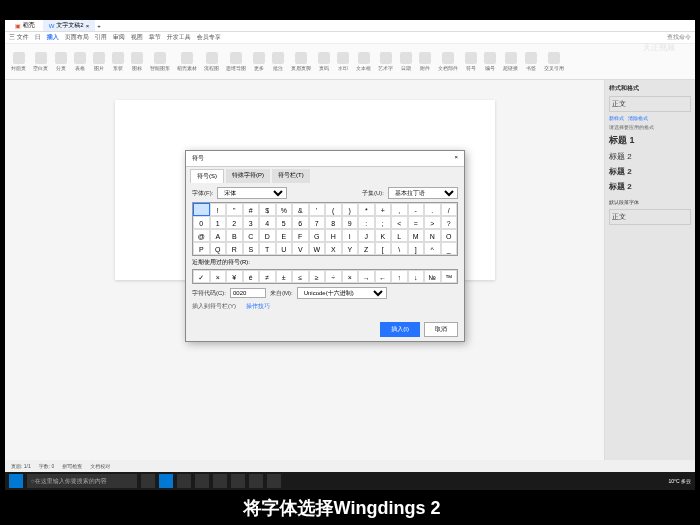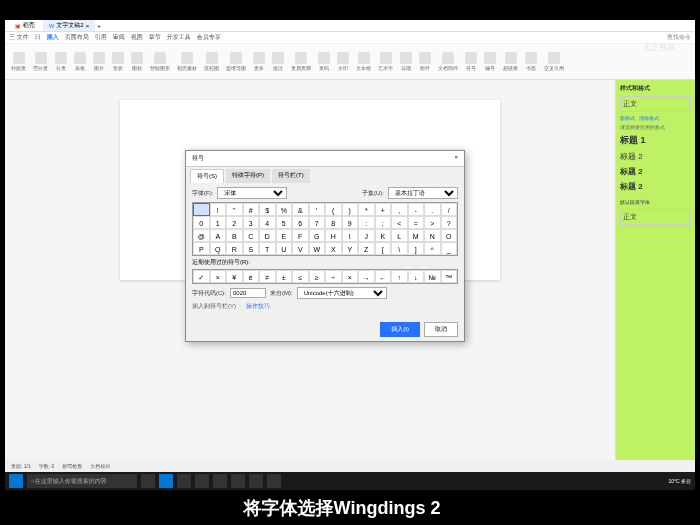--- a/index.html
+++ b/index.html
@@ -10,21 +10,21 @@
 .titlebar .tab.active{background:#e8f0fe}
 .menubar{height:12px;background:#fff;display:flex;align-items:center;padding:0 4px;font-size:6px;gap:6px;border-bottom:1px solid #eee}
 .menubar span{color:#555;cursor:pointer}
 .menubar .active{color:#2673ff;font-weight:bold}
 .ribbon{height:36px;background:#fafafa;display:flex;align-items:center;padding:2px 4px;gap:3px;border-bottom:1px solid #ddd;overflow:hidden}
 .ribbon-btn{display:flex;flex-direction:column;align-items:center;font-size:5px;color:#666;padding:1px 2px;gap:1px}
 .ribbon-btn .ico{width:12px;height:12px;background:#e0e0e0;border-radius:2px}
 .workspace{display:flex;height:calc(100% - 72px)}
 .canvas{flex:1;background:#f5f5f5;position:relative;padding:10px}
 .page{background:#fff;width:380px;height:180px;margin:10px auto;box-shadow:0 1px 3px rgba(0,0,0,.15)}
-.sidebar{width:80px;background:#bef264;border-left:1px solid #ddd;padding:4px;font-size:6px}
+.sidebar{width:91px;background:#e5e5e5;border-left:1px solid #ddd;padding:4px;font-size:6px}
 .sidebar h4{font-size:6px;margin-bottom:3px;color:#333}
 .sidebar .style-item{padding:2px 0;font-size:7px;color:#333}
 .sidebar .style-item.h1{font-size:9px;font-weight:bold}
 .sidebar .style-item.h2{font-size:8px;font-weight:normal}
 .sidebar .style-item.h3{font-size:8px;font-weight:bold}
 .statusbar{position:absolute;bottom:18px;left:0;right:0;height:12px;background:#f0f0f0;font-size:5px;display:flex;align-items:center;padding:0 6px;color:#555;gap:8px}
 .taskbar{position:absolute;bottom:0;left:0;right:0;height:18px;background:#1a1a1a;display:flex;align-items:center;padding:0 4px;gap:4px}
 .taskbar .start{width:14px;height:14px;background:#0078d4}
 .taskbar .search{background:#333;height:14px;width:110px;font-size:6px;color:#aaa;display:flex;align-items:center;padding:0 4px}
 .taskbar .tbico{width:14px;height:14px;background:#333}

